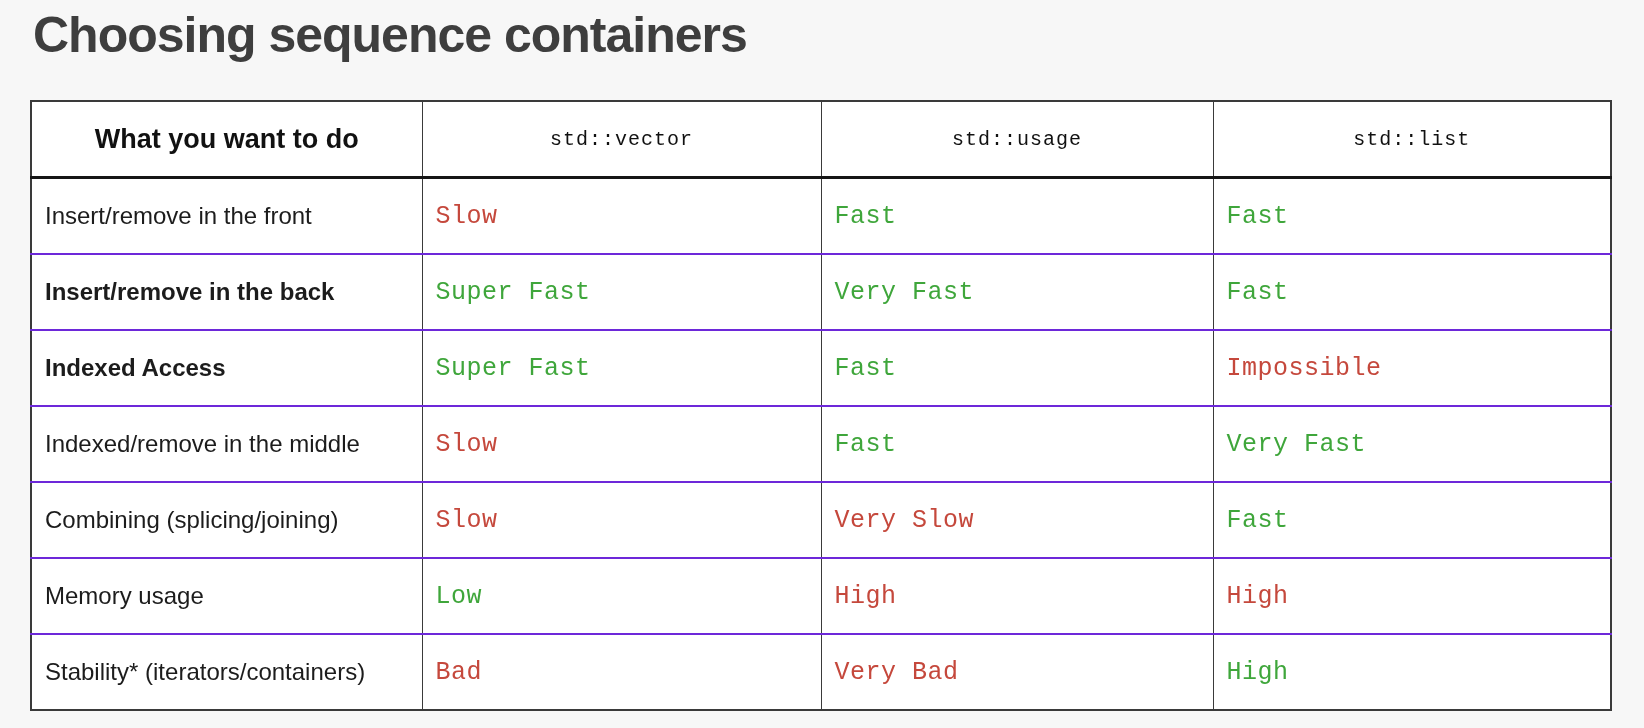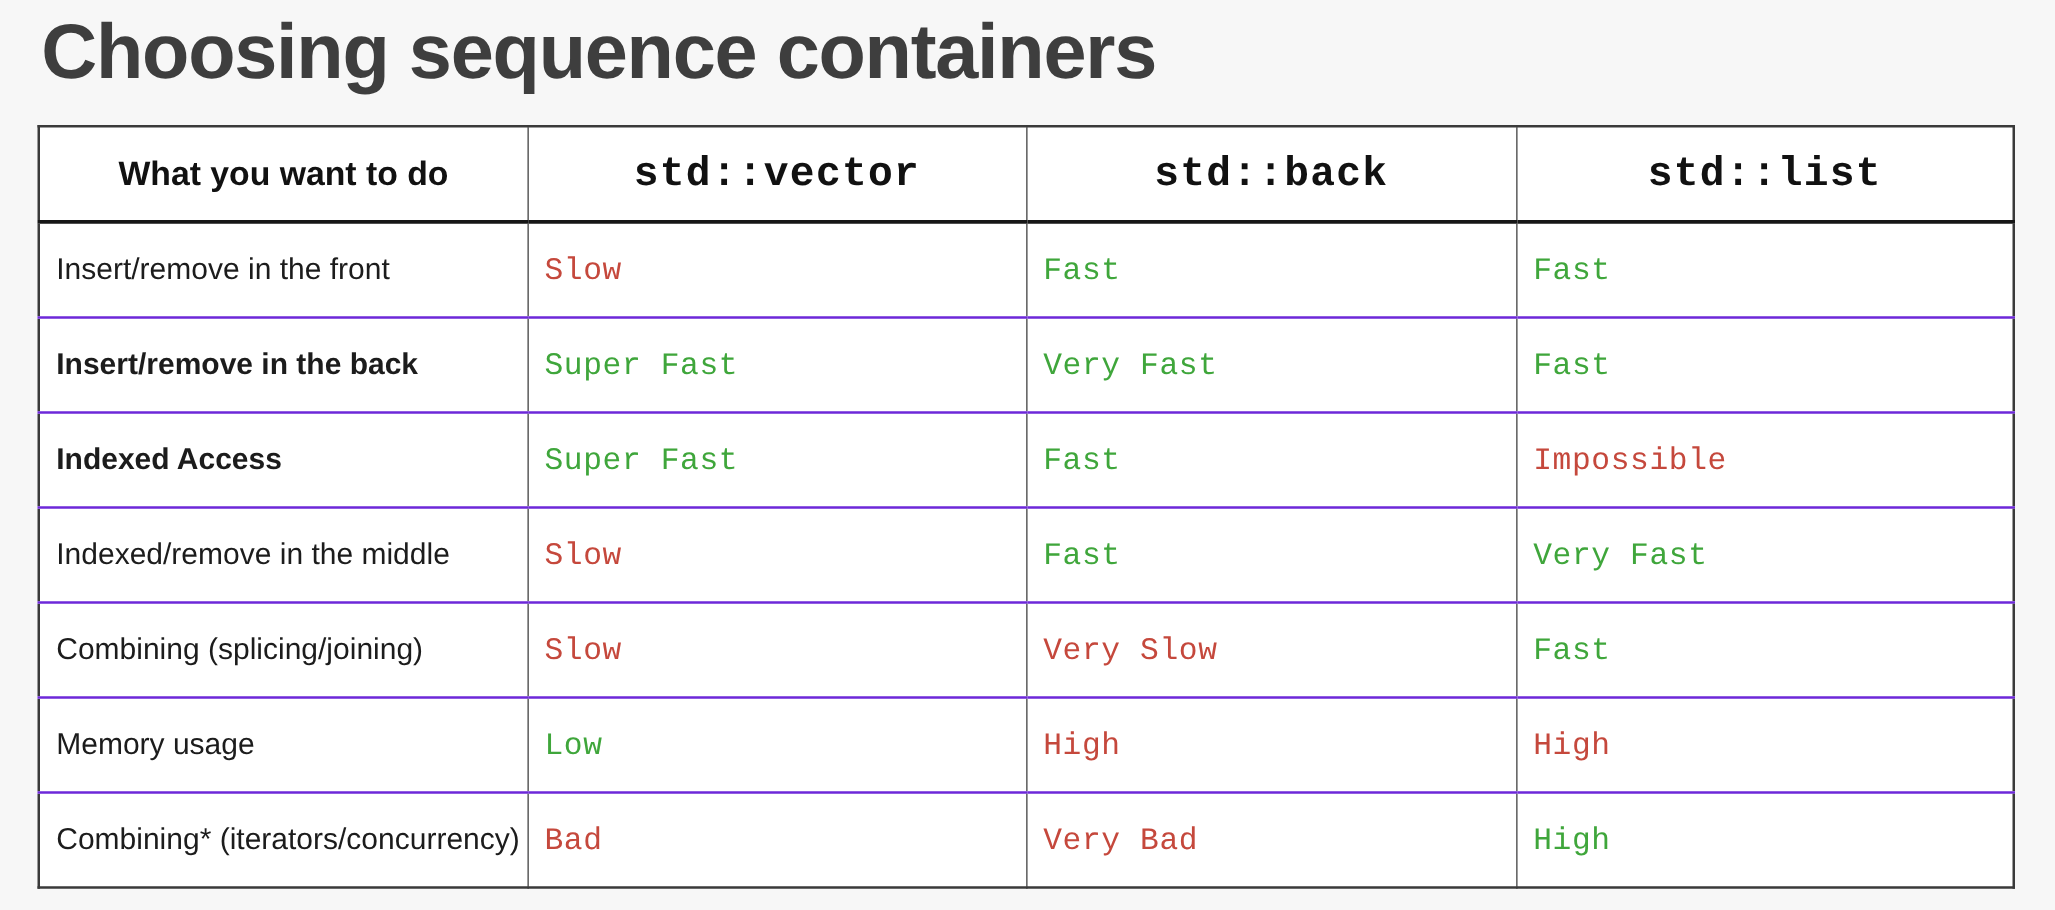--- a/index.html
+++ b/index.html
@@ -9,21 +9,21 @@
     height: 728px;
     background: #f7f7f7;
     overflow: hidden;
     font-family: "Liberation Sans", sans-serif;
   }
   .page-title {
     margin: 0;
     padding: 6px 0 0 33px;
     font-family: "Liberation Sans", sans-serif;
     font-weight: 700;
-    font-size: 62px;
+    font-size: 50px;
     letter-spacing: -1px;
     color: #3e3e3e;
   }
   .table-wrap {
     position: absolute;
     left: 30px;
     top: 100px;
   }
   table.compare {
     border-collapse: collapse;
@@ -47,22 +47,22 @@
     background: #ffffff;
   }
   thead th:first-child { border-left: none; }
   th.head-sans {
     font-family: "Liberation Sans", sans-serif;
     font-weight: 700;
     font-size: 27px;
   }
   th.head-mono {
     font-family: "Liberation Mono", monospace;
-    font-weight: 700;
-    font-size: 33px;
+    font-weight: 400;
+    font-size: 20px;
     letter-spacing: 1px;
   }
 
   tbody td {
     height: 74px;
     border-top: 2px solid #6d28d9;
     border-left: 1px solid #3a3a3a;
     vertical-align: middle;
     background: #ffffff;
     padding: 0 6px 0 13px;
@@ -99,21 +99,21 @@
     <colgroup>
       <col class="c1">
         <col class="c2">
         <col class="c3">
         <col class="c4">
     </colgroup>
     <thead>
       <tr>
         <th class="head-sans">What you want to do</th>
         <th class="head-mono">std::vector</th>
-        <th class="head-mono">std::back</th>
+        <th class="head-mono">std::usage</th>
         <th class="head-mono">std::list</th>
       </tr>
     </thead>
     <tbody>
         <tr>
           <td class="row-label">Insert/remove in the front</td>
           <td class="rating negative">Slow</td>
           <td class="rating positive">Fast</td>
           <td class="rating positive">Fast</td>
         </tr>
@@ -141,20 +141,20 @@
           <td class="rating negative">Very Slow</td>
           <td class="rating positive">Fast</td>
         </tr>
         <tr>
           <td class="row-label">Memory usage</td>
           <td class="rating positive">Low</td>
           <td class="rating negative">High</td>
           <td class="rating negative">High</td>
         </tr>
         <tr>
-          <td class="row-label">Combining* (iterators/concurrency)</td>
+          <td class="row-label">Stability* (iterators/containers)</td>
           <td class="rating negative">Bad</td>
           <td class="rating negative">Very Bad</td>
           <td class="rating positive">High</td>
         </tr>
       </tbody>
   </table>
 </div>
 
 </body></html>

